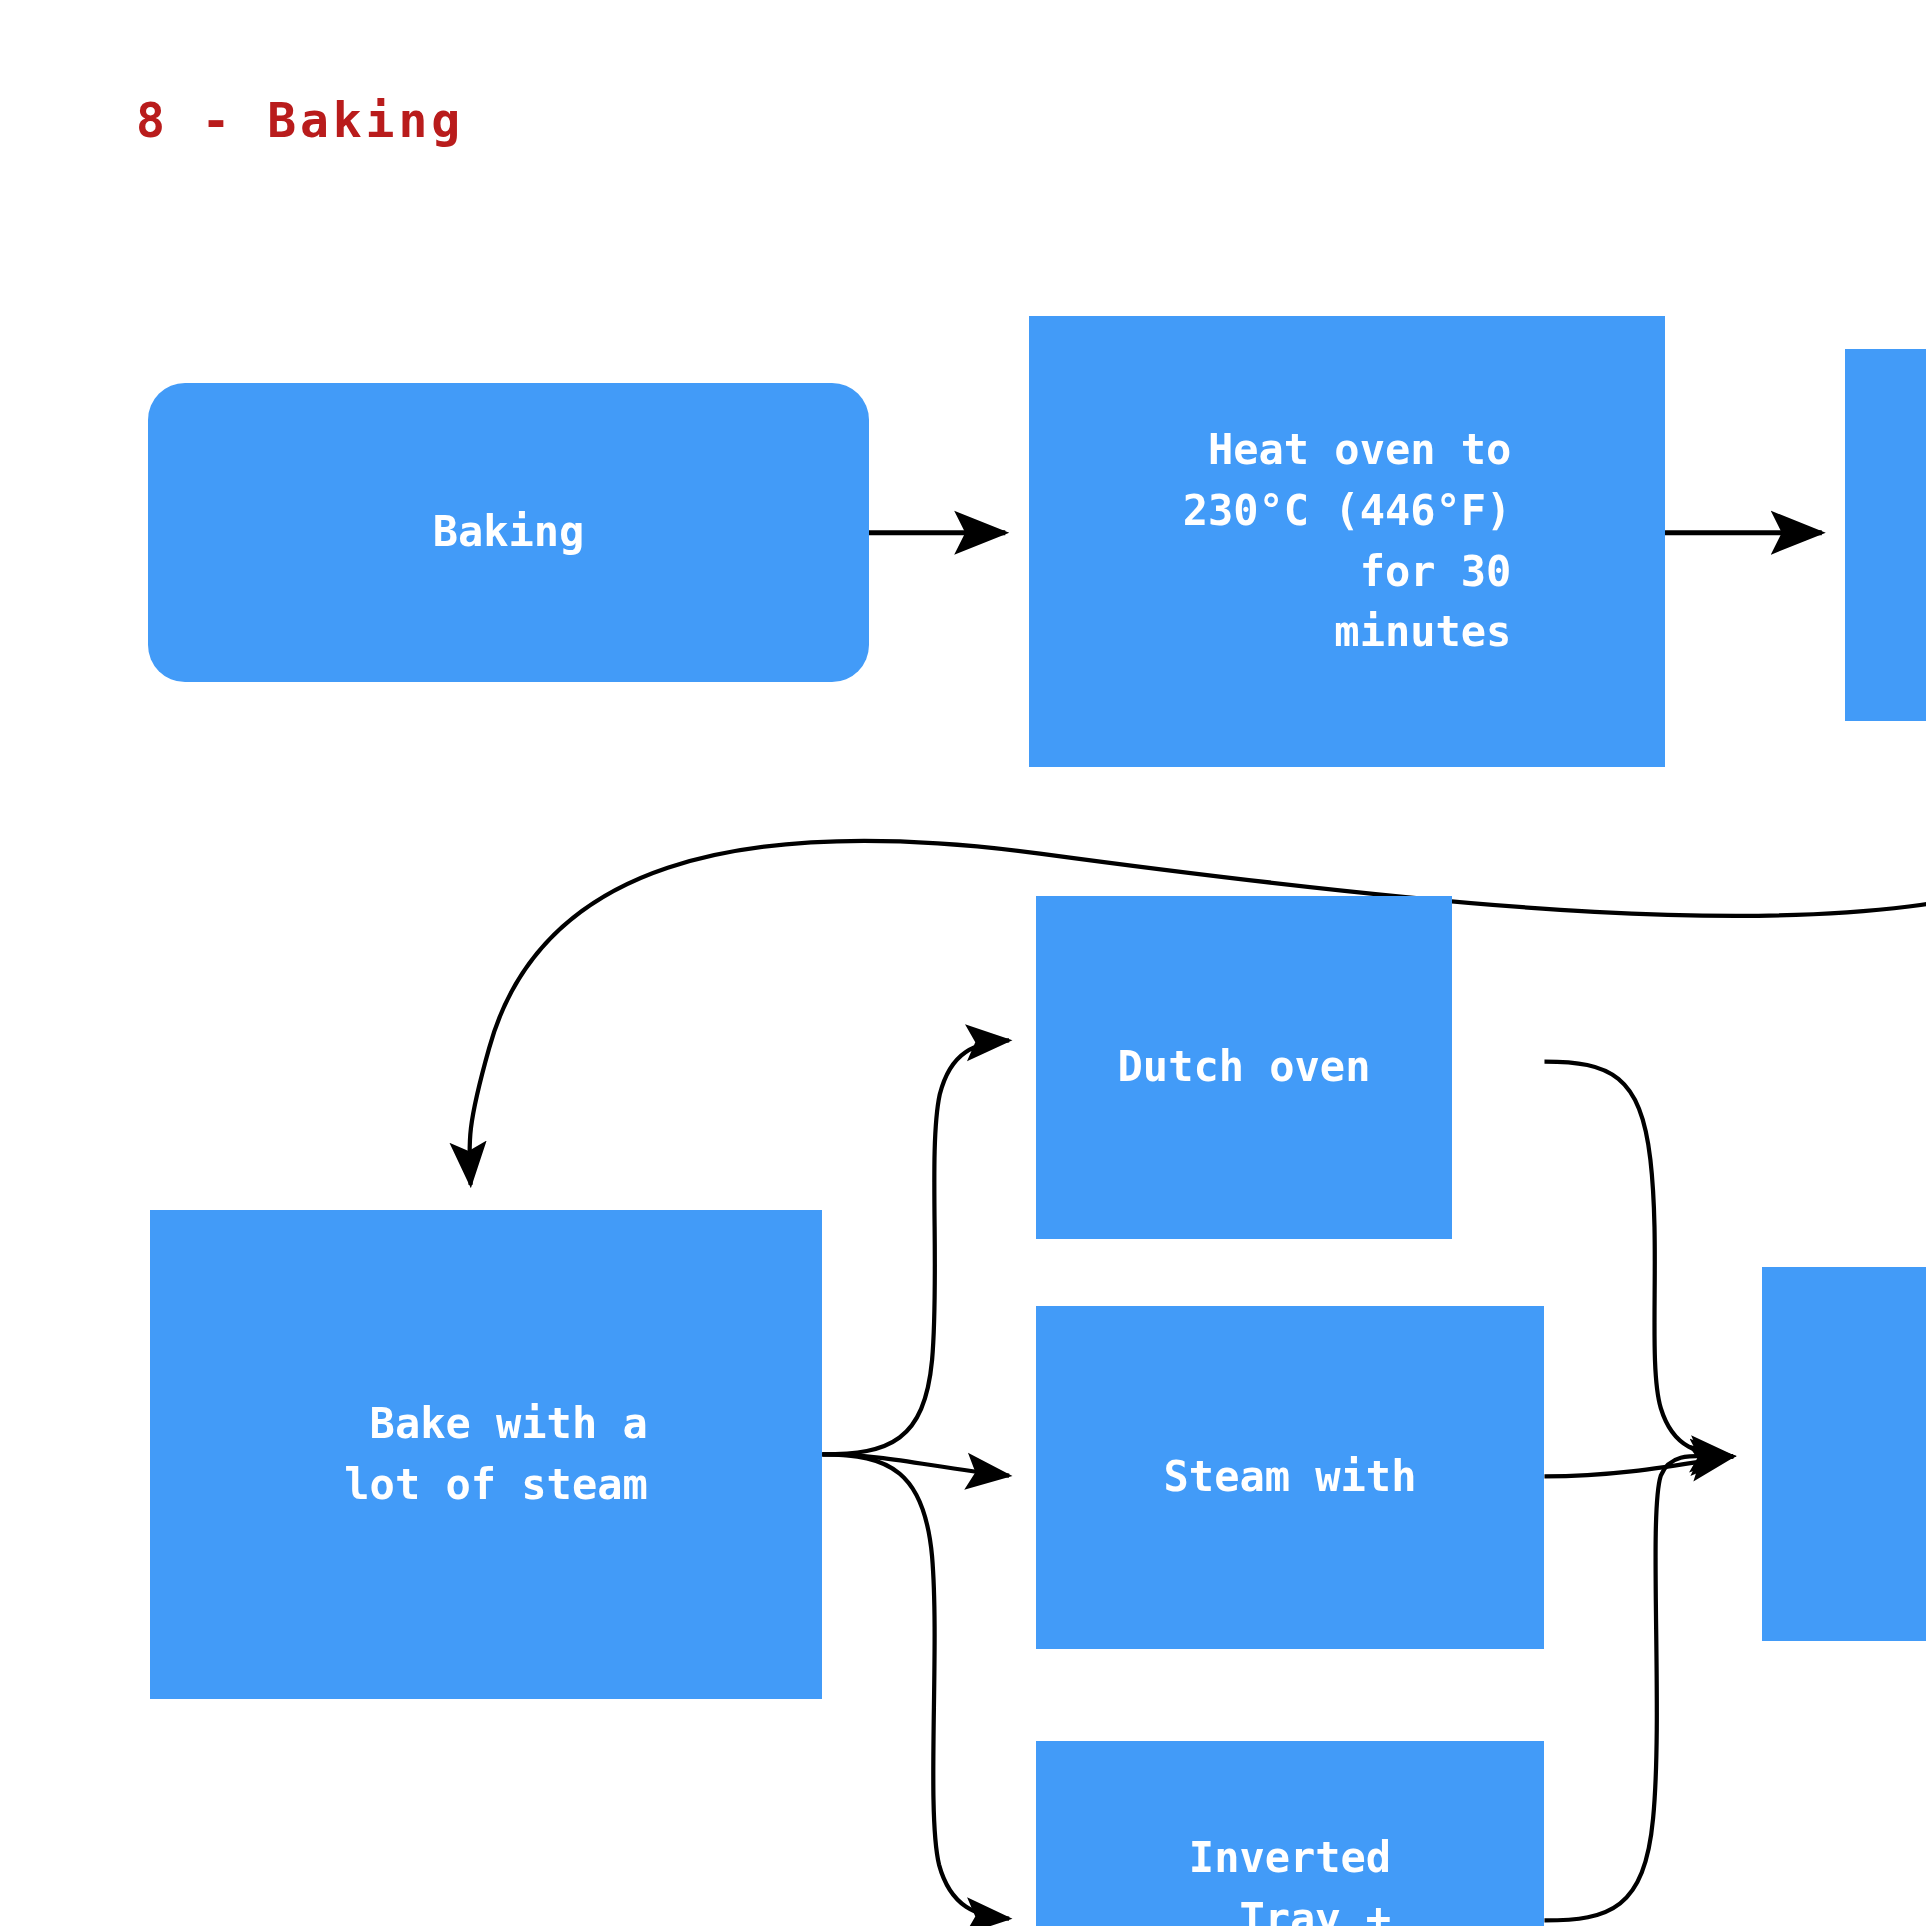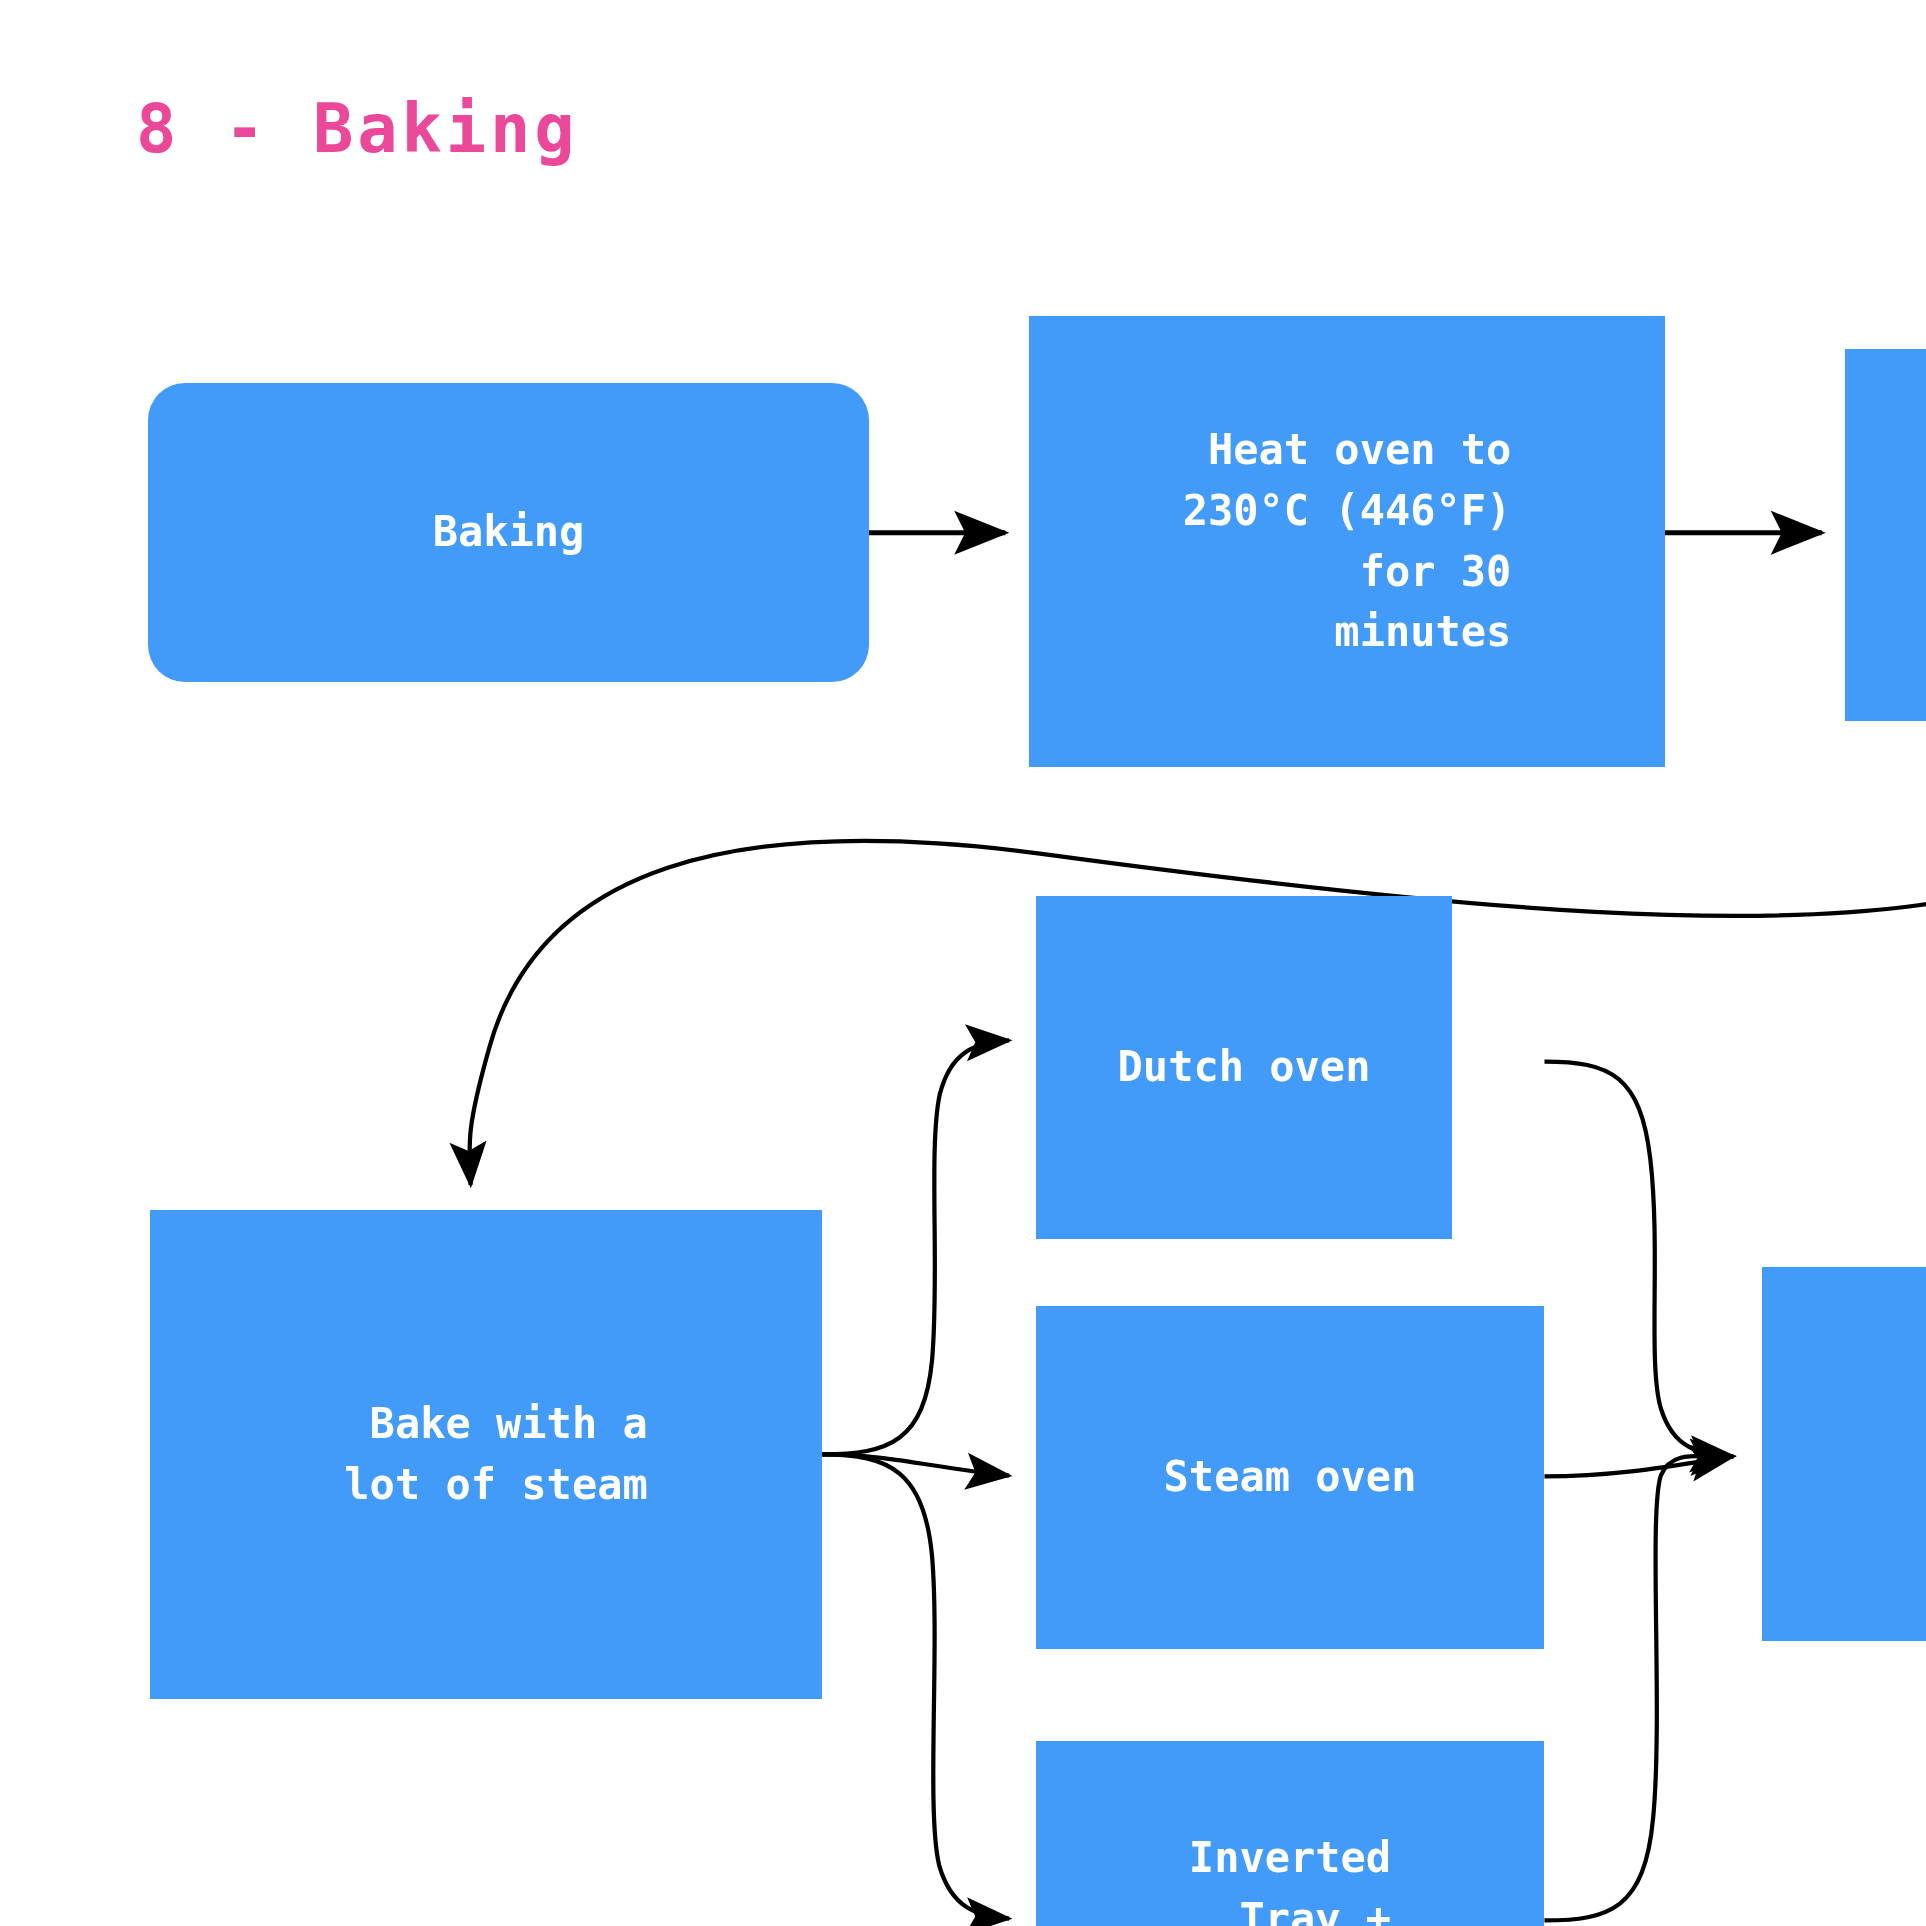--- a/index.html
+++ b/index.html
@@ -5,22 +5,22 @@
   html,body{margin:0;padding:0;background:#ffffff;}
   body{
     width:2522px;height:2883px;position:relative;overflow:hidden;
     font-family:"DejaVu Sans Mono","Liberation Mono",monospace;
   }
   #canvas{position:absolute;inset:0;width:2522px;height:2883px;}
 
   #title{
     position:absolute;left:136px;top:96px;
     font-family:"DejaVu Sans Mono","Liberation Mono",monospace;
-    font-weight:bold;font-size:67px;letter-spacing:3.9px;
-    color:#ec4899;white-space:pre;line-height:1;
+    font-weight:bold;font-size:48px;letter-spacing:3.9px;
+    color:#b91c1c;white-space:pre;line-height:1;
   }
 
   .node{
     position:absolute;
     background:#429BF8;
     color:#ffffff;
     display:flex;align-items:center;justify-content:center;
     text-align:right;
     font-family:"DejaVu Sans Mono","Liberation Mono",monospace;
     font-weight:bold;
@@ -105,21 +105,21 @@
   <div class="node" style="left:150px;top:1210px;width:672px;height:489px;font-size:42px;padding-left:24px;">
     <span>Bake with a
 lot of steam</span>
   </div>
 
   <div class="node" style="left:1036px;top:896px;width:416px;height:343px;font-size:42px;">
     <span>Dutch oven</span>
   </div>
 
   <div class="node" style="left:1036px;top:1306px;width:508px;height:343px;font-size:42px;">
-    <span>Steam oven</span>
+    <span>Steam with</span>
   </div>
 
   <div class="node" style="left:1036px;top:1741px;width:508px;height:356px;font-size:42px;">
     <span>Inverted
 Tray +
 Bowl</span>
   </div>
 
   <div class="node" style="left:1762px;top:1267px;width:514px;height:374px;font-size:42px;">
     

